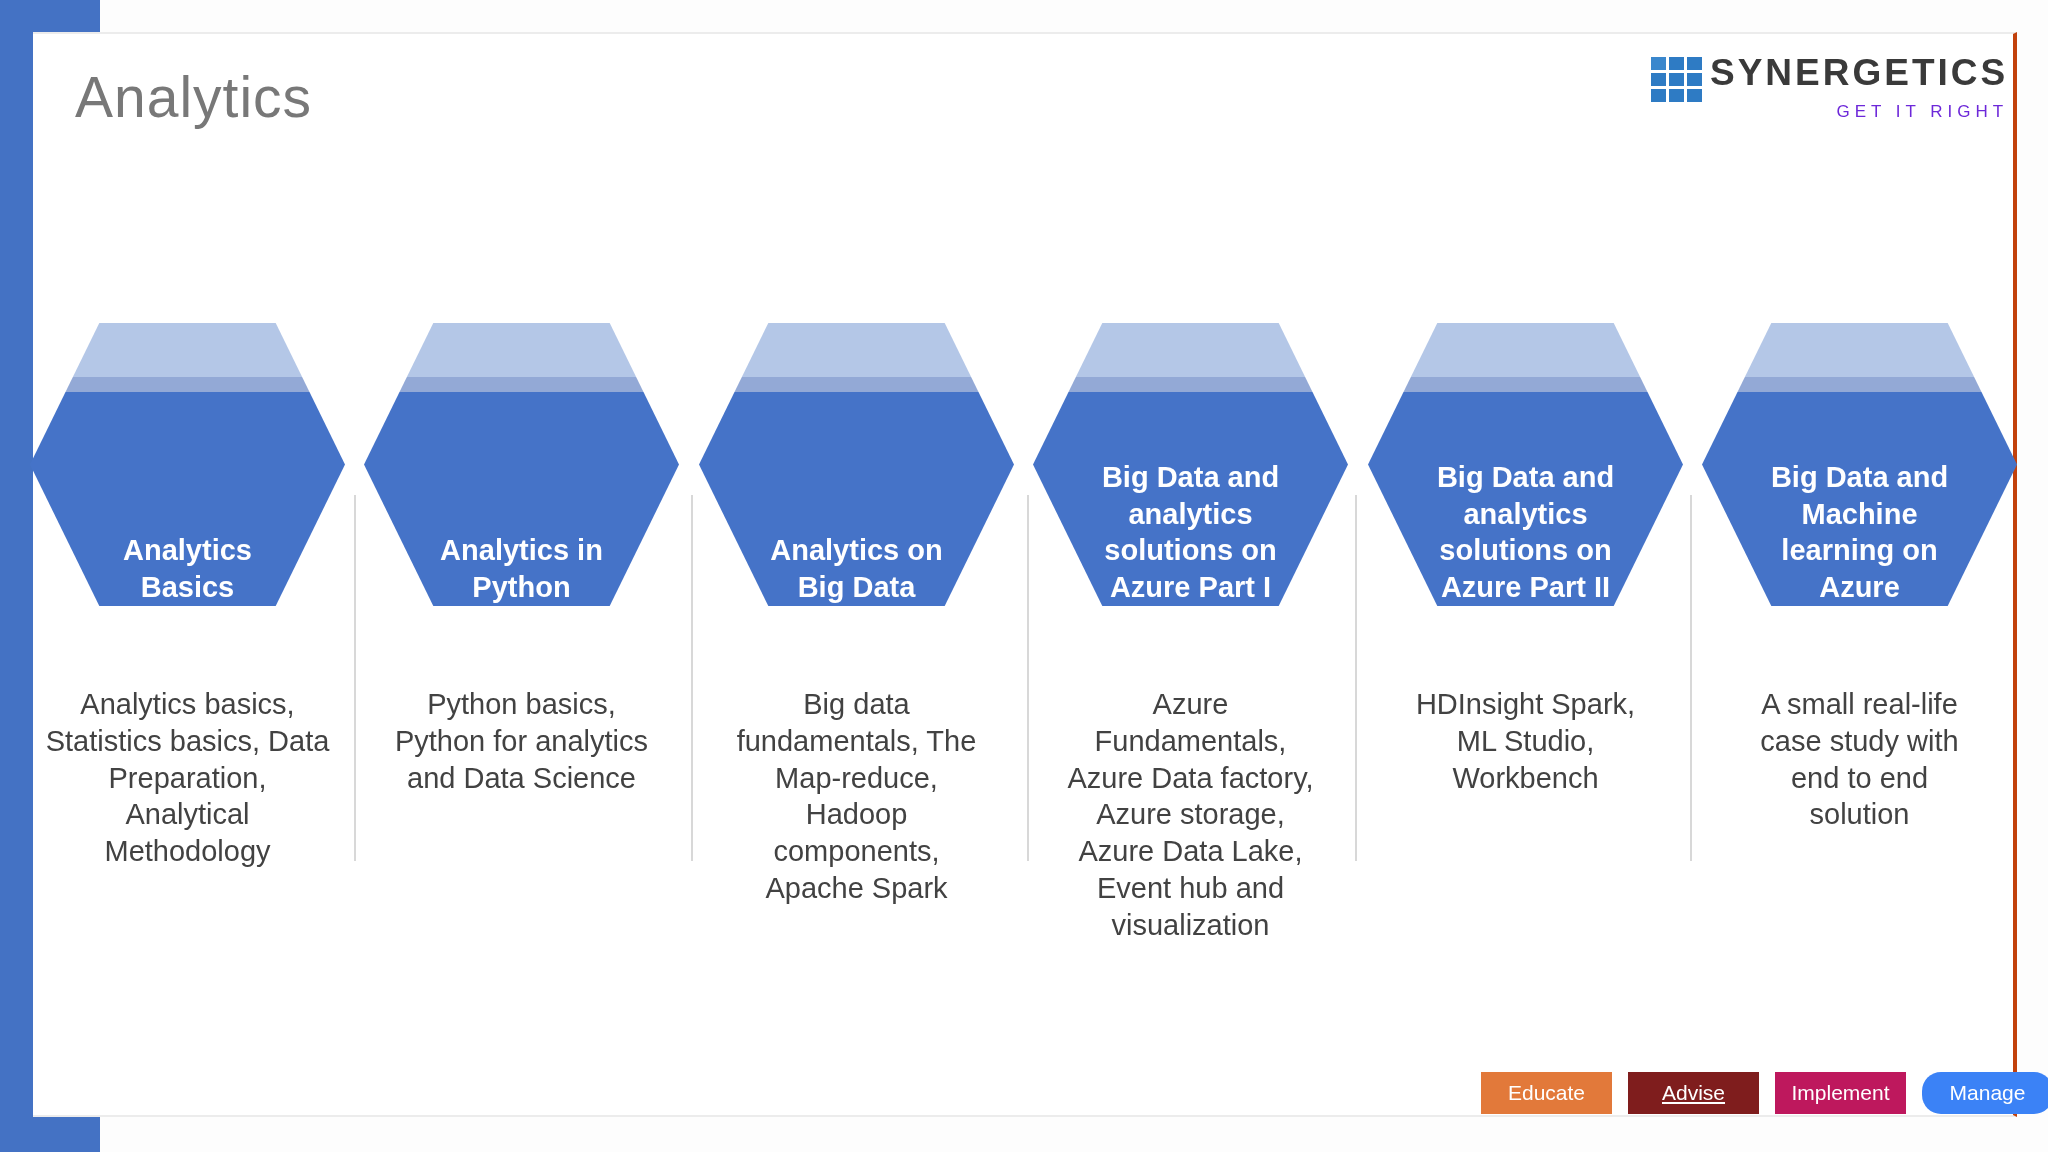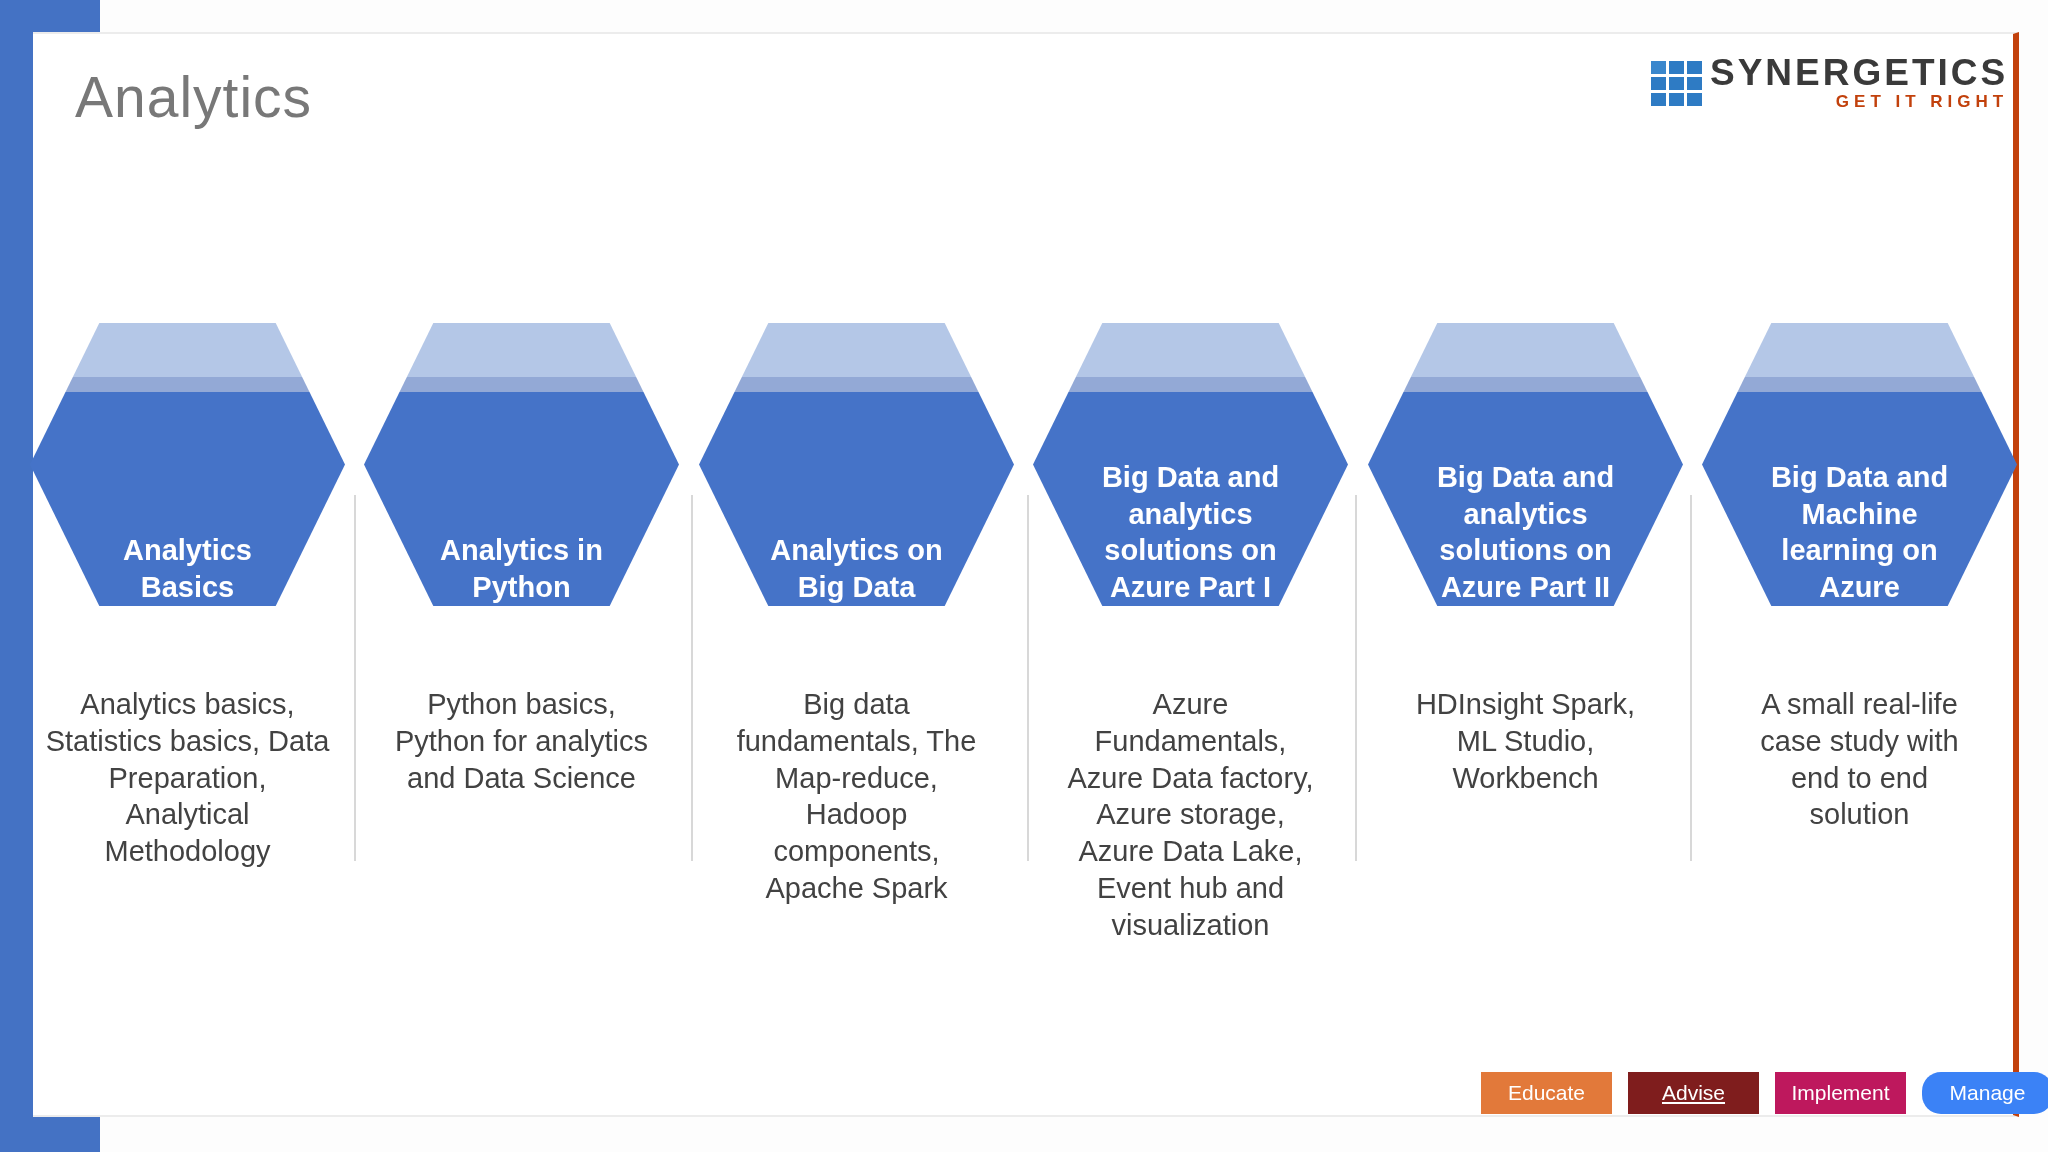--- a/index.html
+++ b/index.html
@@ -6,34 +6,34 @@
   .page{position:relative;width:2048px;height:1152px;overflow:hidden;
         font-family:"Liberation Sans",sans-serif;background:#fdfdfd;}
 
   
   .accent-bar{position:absolute;left:0;top:0;width:33px;height:1152px;background:#4472C4;}
   .accent-sq-top{position:absolute;left:0;top:0;width:100px;height:32px;background:#4472C4;}
   .accent-sq-bottom{position:absolute;left:33px;top:1117px;width:67px;height:35px;background:#4472C4;}
 
   
   .card{position:absolute;left:33px;top:32px;width:1980px;height:1081px;background:#ffffff;
-        border-top:2px solid #ececec;border-right:6px solid #c2410c;border-bottom:2px solid #ececec;}
+        border-top:2px solid #ececec;border-right:4px solid #c2410c;border-bottom:2px solid #ececec;}
 
   .page-title{position:absolute;left:42px;top:30px;margin:0;font-size:57px;font-weight:400;
               color:#787878;letter-spacing:1px;}
 
   
-  .logo{position:absolute;left:1618px;top:20px;display:flex;align-items:center;}
+  .logo{position:absolute;left:1618px;top:20px;display:flex;align-items:flex-start;}
   .logo-grid{display:grid;grid-template-columns:repeat(3,15px);grid-template-rows:repeat(3,13px);
              gap:3px;margin-top:3px;margin-right:8px;}
   .logo-grid div{background:#2E7BC4;}
   .logo-grid div:nth-child(1){background:#3a87cd;}
   .logo-name{font-size:37px;font-weight:700;color:#3a3a3a;letter-spacing:3px;line-height:1;}
-  .logo-tagline{font-size:17px;font-weight:700;color:#c2410c;letter-spacing:5px;text-align:right;
-                margin-top:2px;line-height:1;}
+  .logo-tagline{font-size:17px;font-weight:400;color:#6d28d9;letter-spacing:5px;text-align:right;
+                margin-top:12px;line-height:1;}
 
   
   .col{position:absolute;width:315px;}
   .hex{position:absolute;top:289px;width:315px;height:283px;
        clip-path:polygon(22% 0%,78% 0%,100% 50%,78% 100%,22% 100%,0% 50%);
        background:linear-gradient(to bottom,#B4C7E7 0px,#B4C7E7 54px,#93A9D6 54px,#93A9D6 69px,#4573C8 69px);
        display:flex;align-items:flex-end;justify-content:center;}
   .hex-label{color:#ffffff;font-size:29px;font-weight:700;line-height:1.27;text-align:center;
              white-space:pre-line;margin-top:6px;}
   .desc{position:absolute;top:616px;width:315px;font-size:29px;line-height:1.27;color:#424242;

